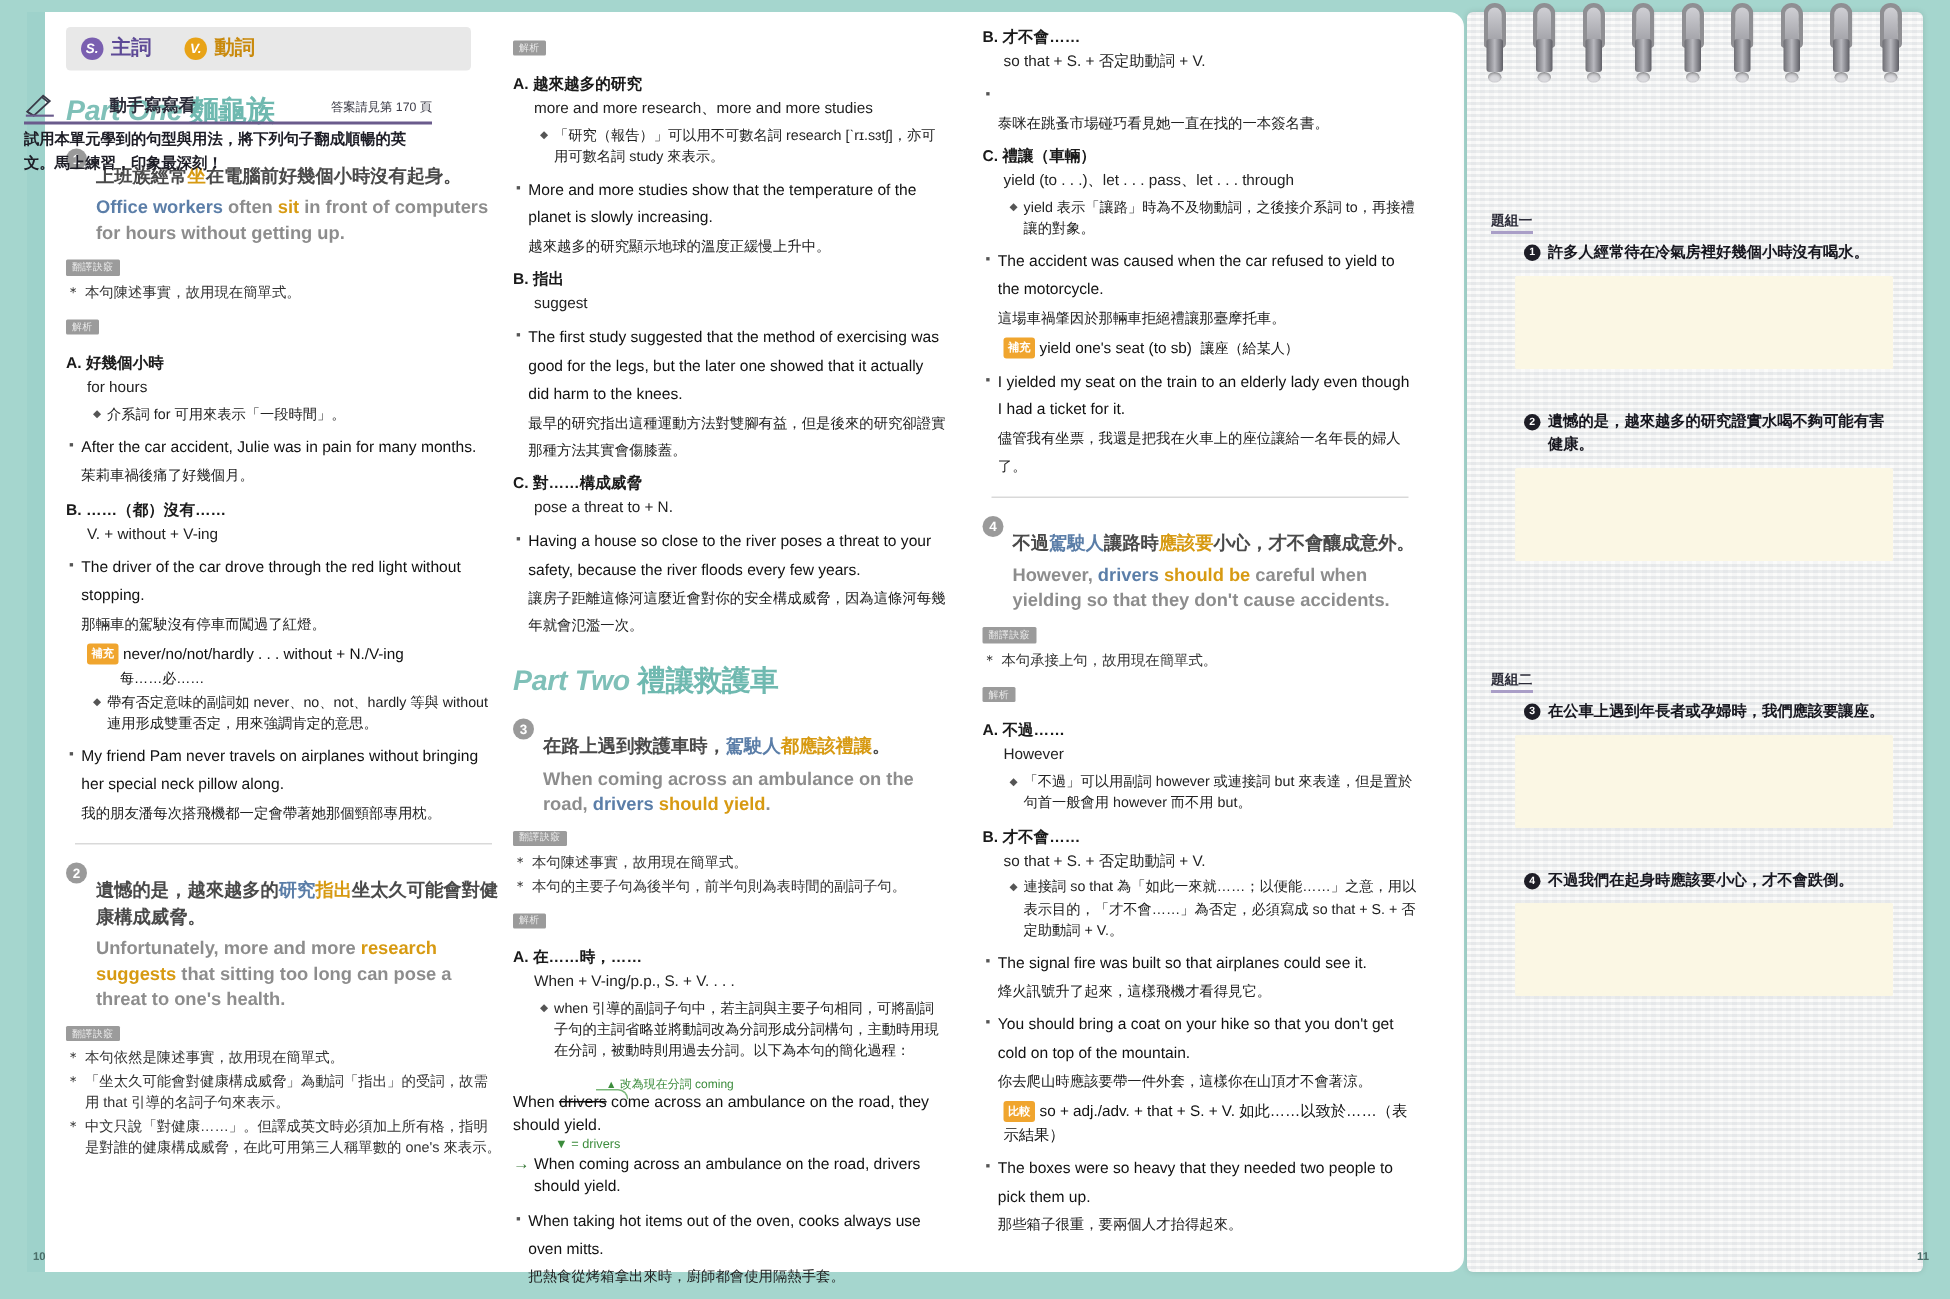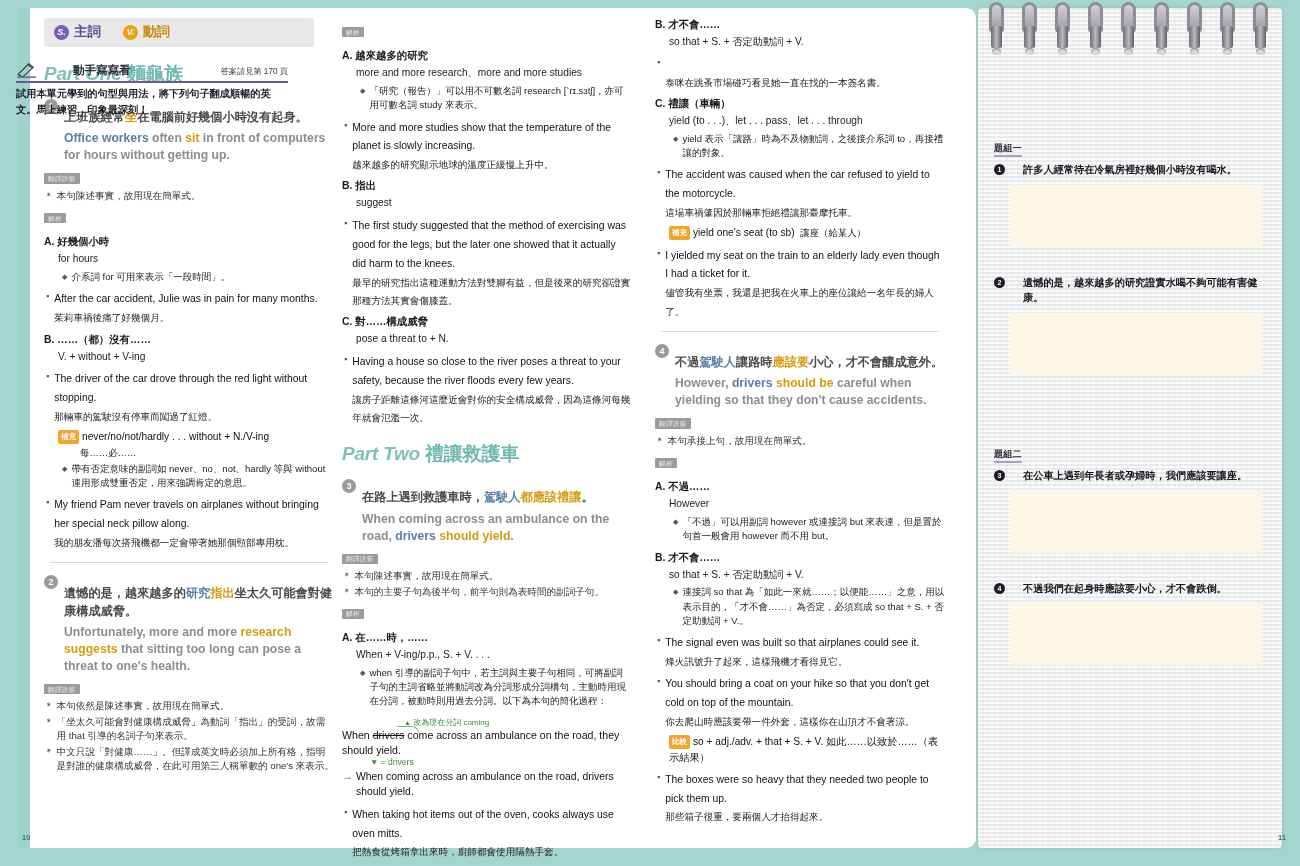--- a/index.html
+++ b/index.html
@@ -169,21 +169,21 @@
   .pr-ans { font-size:8.2px; color:#3a3a46; padding-bottom:1px; }
 
   .pr-intro {
     position:absolute; left:16px; top:86px; width:272px;
     font-size:10.2px; line-height:1.6; color:#1d1d26; font-weight:bold;
   }
   .grp-label {
     display:inline-block; font-size:9.2px; font-weight:bold; color:#2b2b38;
     border-bottom:2px solid #a99ec7; padding-bottom:0px;
   }
-  .pq { display:flex; gap:18px; margin-top:5px; }
+  .pq { display:flex; gap:5px; margin-top:5px;margin-left:22px; }
   .pq-num {
     flex:0 0 auto; width:11px; height:11px; border-radius:50%;
     background:#1d1d26; color:#fff; font-size:7px; font-weight:bold;
     display:flex; align-items:center; justify-content:center; margin-top:2px;
   }
   .pq-txt { font-size:10.2px; line-height:1.52; color:#17171f; font-weight:bold; }
   .answer-box {
     width:252px; height:62px; background:#fbf7e4; margin:7px 0 0 16px;
     border-radius:1px;
   }
@@ -448,21 +448,21 @@
 
       <div class="abc">B. 才不會……</div>
       <div class="formula">so that + S. + 否定助動詞 + V.</div>
       <div class="diamond">
           <span class="dm">◆</span>
           <span>連接詞 so that 為「如此一來就……；以便能……」之意，用以表示目的，「才不會……」為否定，必須寫成 so that + S. + 否定助動詞 + V.。</span>
         </div>
       <div class="bullet">
           <span class="bd">▪</span>
           <span>
-        <span class="ben">The signal even was built so that airplanes could see it.</span><br>
+        <span class="ben">The signal fire was built so that airplanes could see it.</span><br>
         <span class="bcn">烽火訊號升了起來，這樣飛機才看得見它。</span>
       </span>
         </div>
       <div class="bullet">
           <span class="bd">▪</span>
           <span>
         <span class="ben">You should bring a coat on your hike so that you don't get cold on top of the mountain.</span><br>
         <span class="bcn">你去爬山時應該要帶一件外套，這樣你在山頂才不會著涼。</span>
       </span>
         </div>

